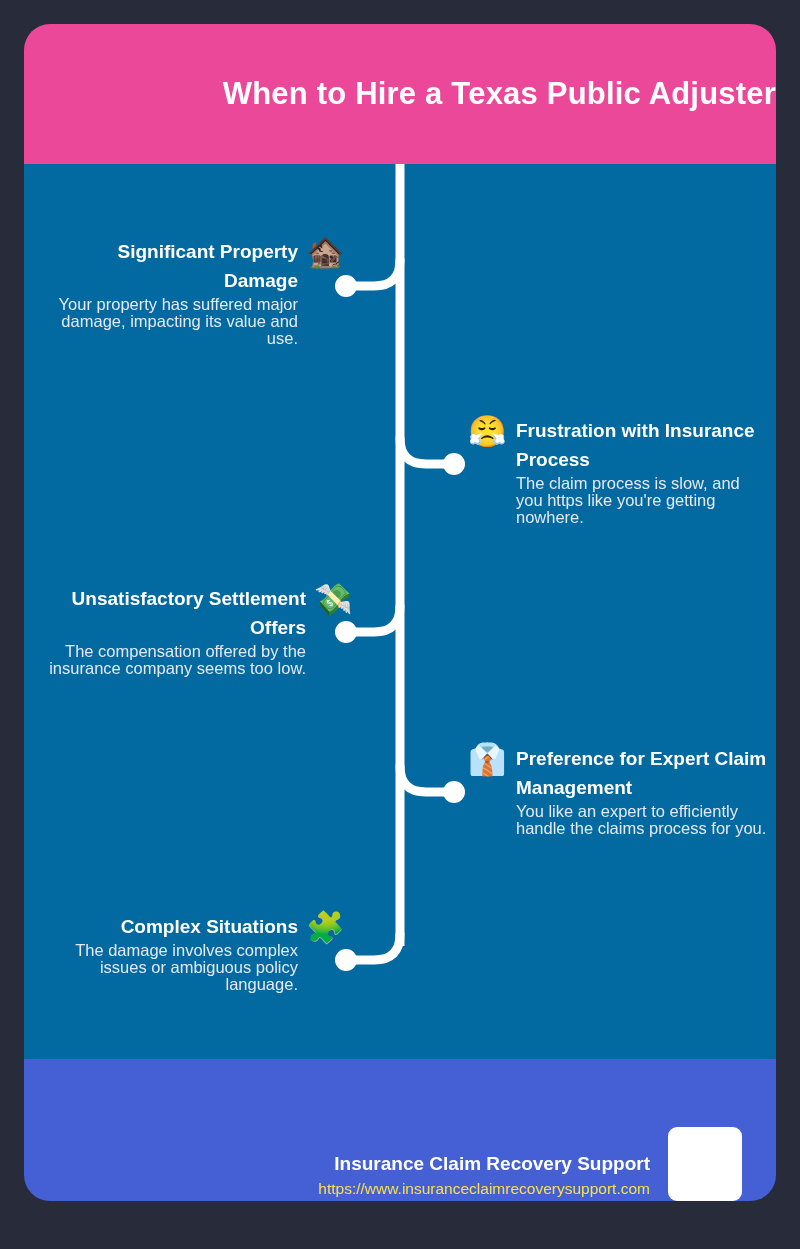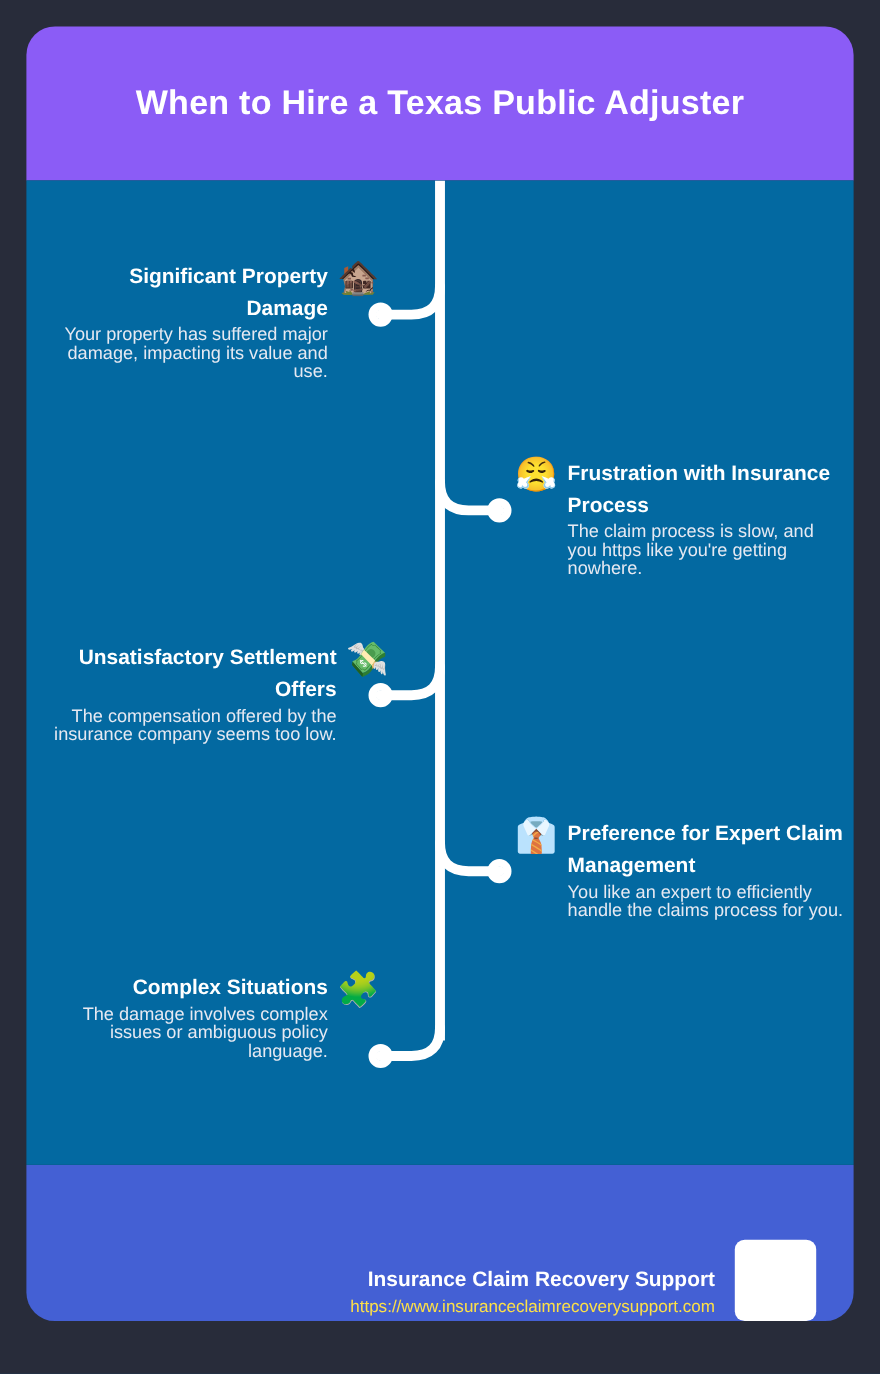--- a/index.html
+++ b/index.html
@@ -22,25 +22,25 @@
     height: 1177px;
   }
 
   
   .header {
     position: absolute;
     left: 0;
     top: 0;
     width: 752px;
     height: 140px;
-    background: #8b5cf6;
+    background: #ec4899;
     border-radius: 26px 26px 0 0;
     display: flex;
     align-items: center;
-    justify-content: center;
+    justify-content: flex-end;
     box-sizing: border-box;
   }
   .header-title {
     color: #ffffff;
     font-size: 31px;
     font-weight: bold;
     letter-spacing: 0.2px;
     text-align: center;
   }
 
@@ -204,21 +204,21 @@
     </div>
 
     <div class="item right" style="left: 444px; top: 580px; width: 308px;">
       <div class="item-icon">👔</div>
       <div class="item-text" style="width:258px;">
         <div class="item-title">Preference for Expert Claim Management</div>
         <div class="item-desc">You like an expert to efficiently handle the claims process for you.</div>
       </div>
     </div>
 
-    <div class="item left" style="left: 24px; top: 720px; width: 298px;">
+    <div class="item left" style="left: 24px; top: 748px; width: 298px;">
       <div class="item-text">
         <div class="item-title">Complex Situations</div>
         <div class="item-desc">The damage involves complex issues or ambiguous policy language.</div>
       </div>
       <div class="item-icon">🧩</div>
     </div>
 
   </div>
 
   <div class="footer">

